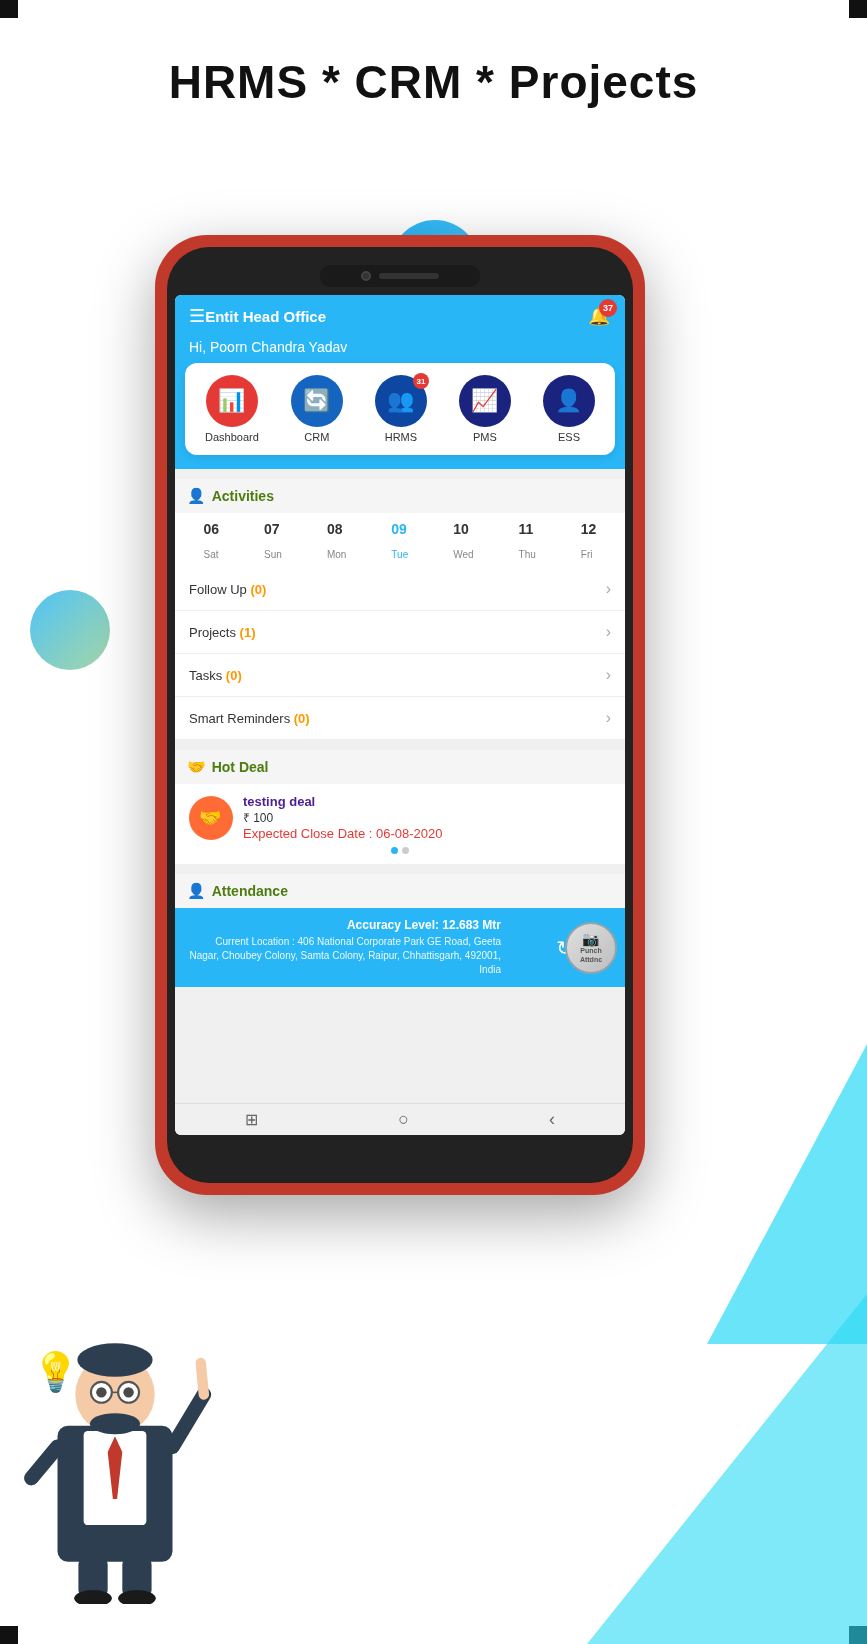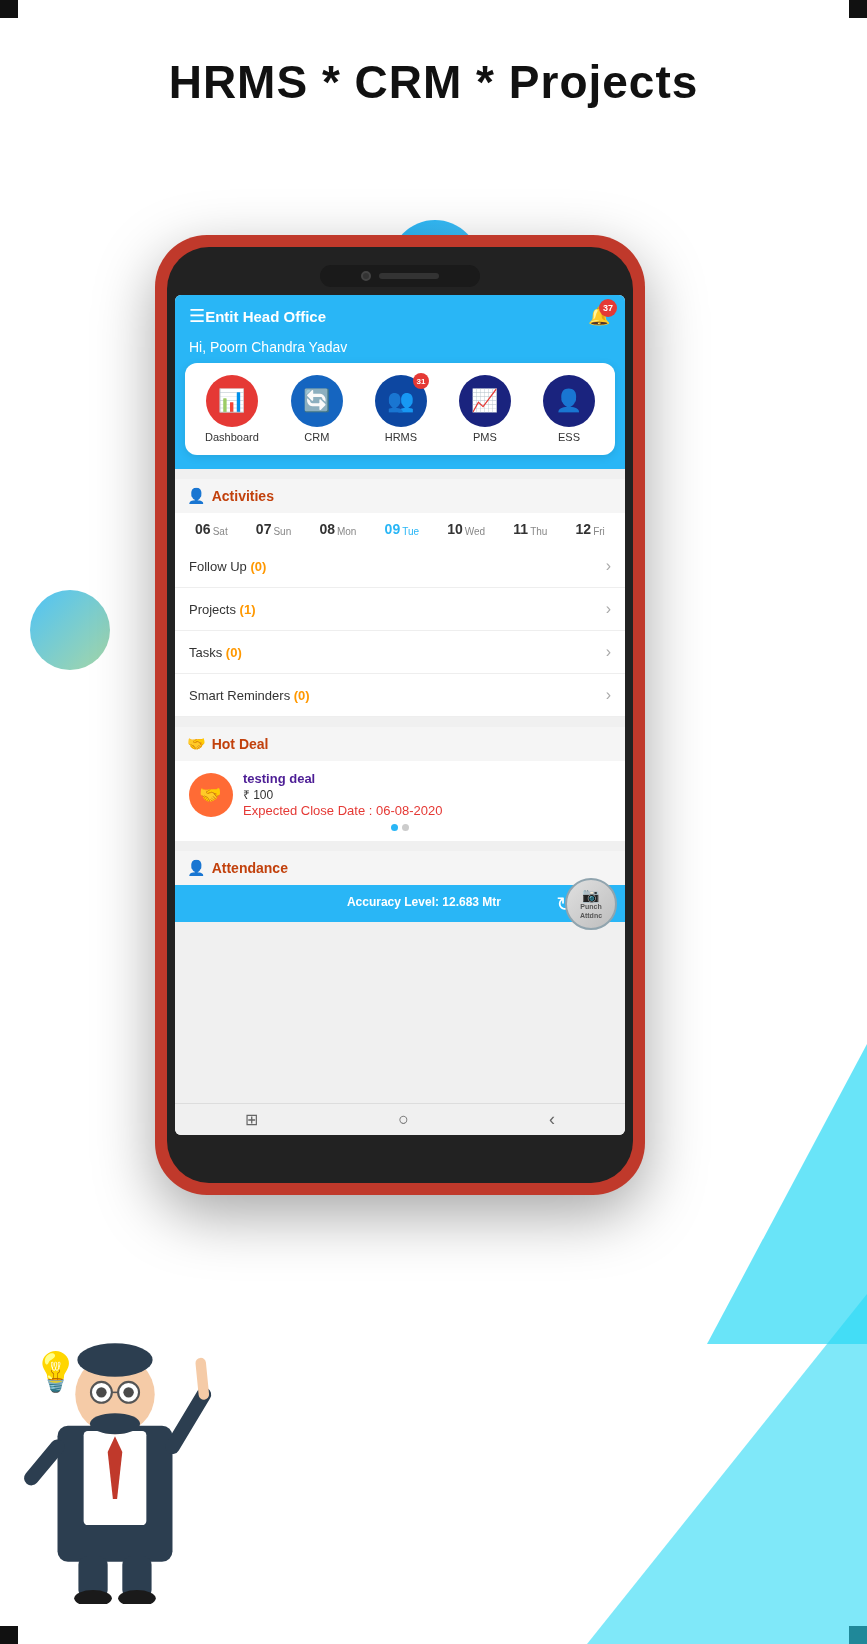--- a/index.html
+++ b/index.html
@@ -218,44 +218,44 @@
       background: #f5f5f5;
       padding: 8px 12px;
       display: flex;
       align-items: center;
       gap: 6px;
       margin-top: 10px;
     }
     .section-title {
       font-size: 14px;
       font-weight: 700;
-      color: #c2410c;
+      color: #4d7c0f;
     }
 
     
     .calendar-wrap {
       background: white;
       padding: 8px 6px;
     }
     .calendar-month {
       text-align: center;
       font-size: 13px;
       font-weight: 700;
       color: #222;
       margin-bottom: 6px;
     }
     .calendar-days {
       display: flex;
       justify-content: space-around;
     }
     .cal-day {
       display: flex;
-      flex-direction: row;
-      align-items: flex-end;
-      gap: 2px;
+      flex-direction: column;
+      align-items: flex-start;
+      gap: 12px;
       cursor: pointer;
     }
     .cal-num {
       font-size: 14px;
       font-weight: 600;
       color: #333;
     }
     .cal-num.active {
       color: #29b6f6;
       font-weight: 700;
@@ -610,20 +610,21 @@
         </div>
 
         <div class="section-header">
           <span class="activities-icon">👤</span>
           <span class="section-title">Attendance</span>
         </div>
 
         <div class="attendance-bar">
           <div style="padding-right:110px;text-align:right;">
             <div class="accuracy-text">Accuracy Level: 12.683 Mtr</div>
+            <div class="location-text">Current Location : 406 National Corporate Park GE Road, Geeta Nagar, Choubey Colony, Samta Colony, Raipur, Chhattisgarh, 492001, India</div>
           </div>
           <span class="refresh-icon">↻</span>
           <div class="punch-btn">
             <span class="punch-camera">📷</span>
             <span class="punch-btn-text">Punch<br>Attdnc</span>
           </div>
         </div>
 
       </div>
 

